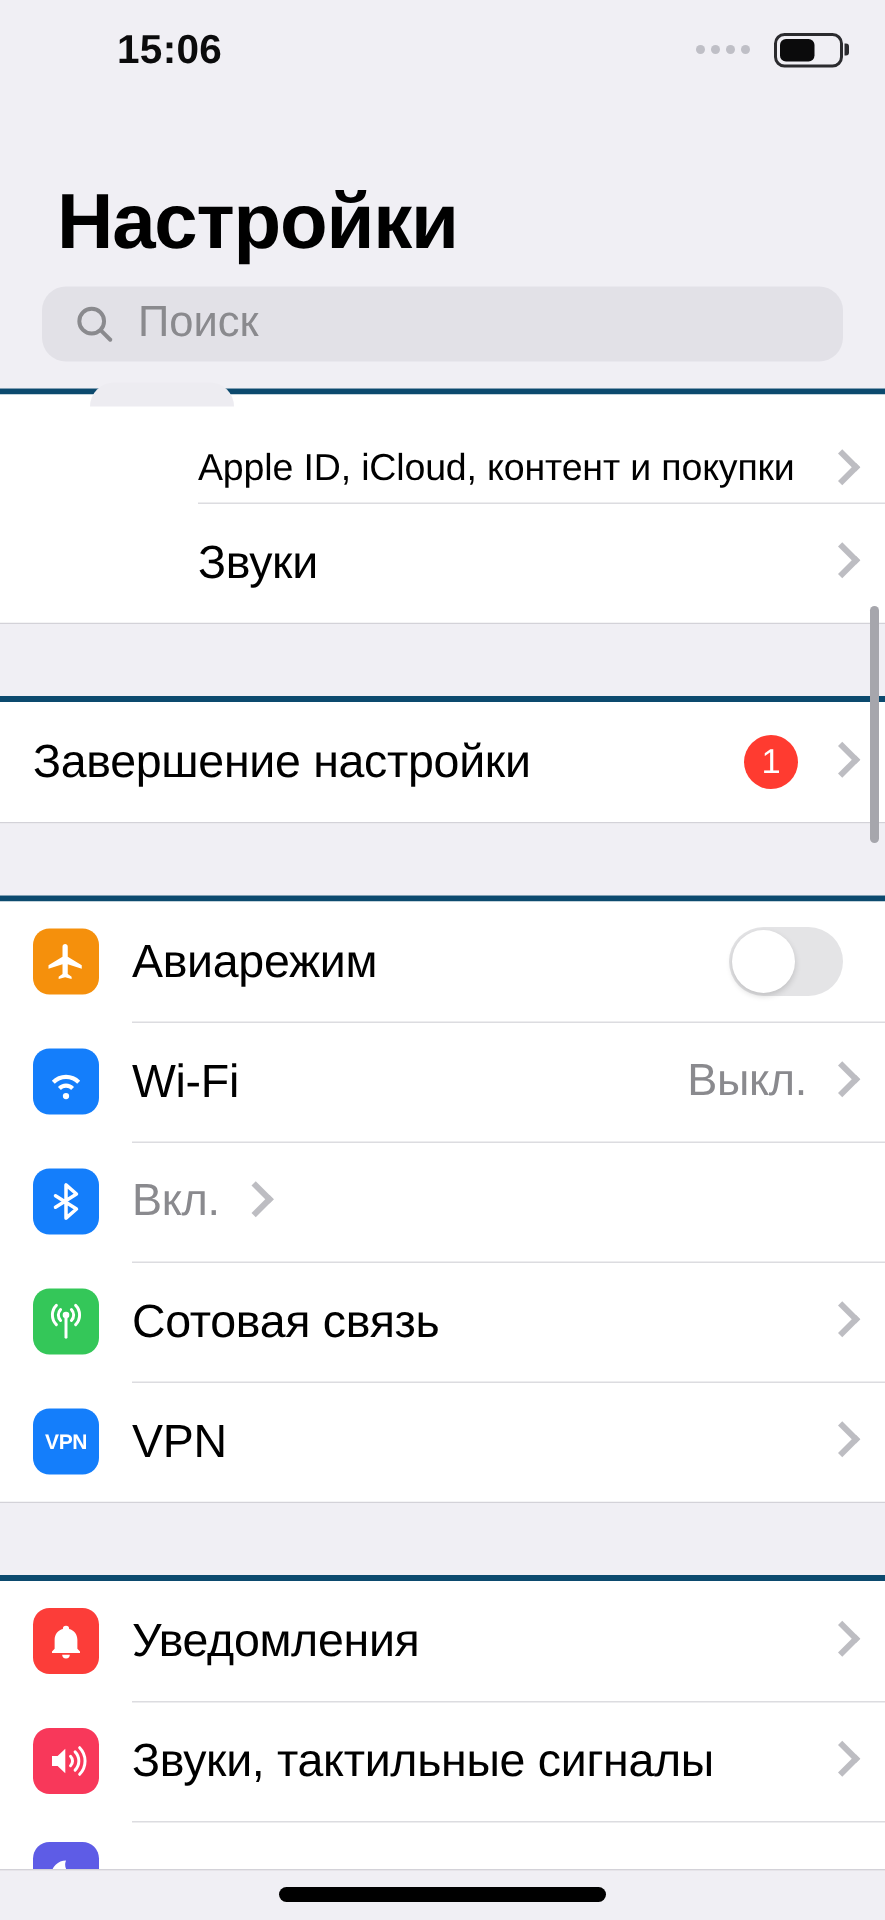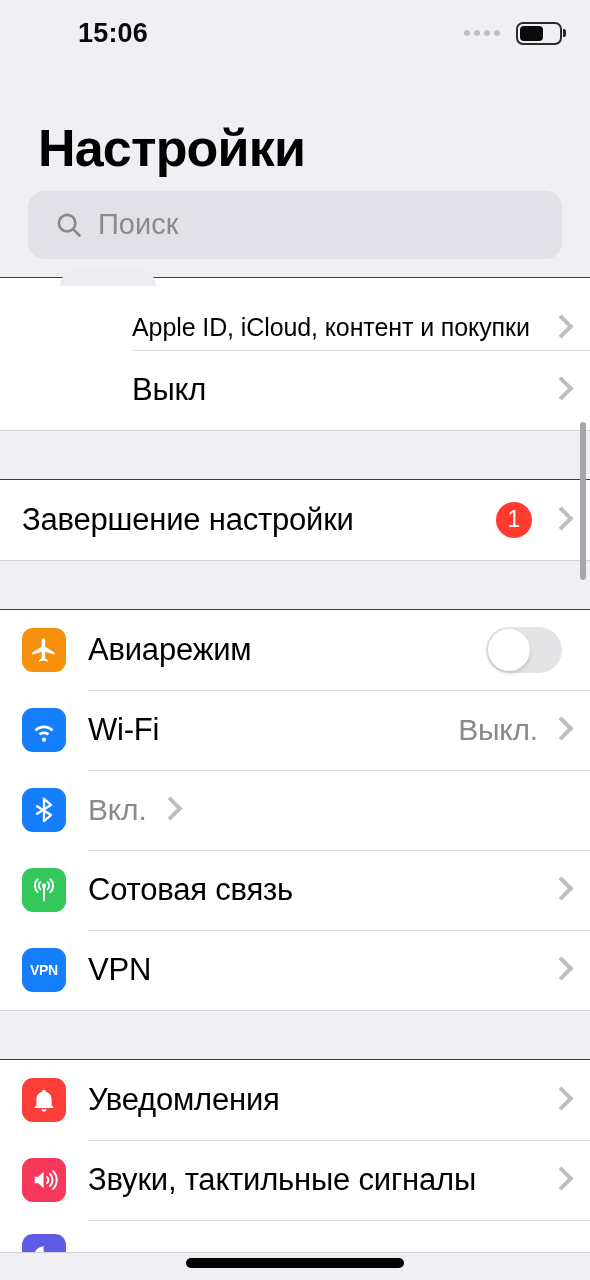--- a/index.html
+++ b/index.html
@@ -86,44 +86,44 @@
     letter-spacing: -0.8px;
     line-height: 1.05;
   }
 
   
   .search-wrap {
     background: #F0EFF4;
     padding: 15px 28px 18px 28px;
   }
   .search-field {
-    height: 68px;
+    height: 50px;
     background: #E2E1E7;
     border-radius: 16px;
     display: flex;
     align-items: center;
     gap: 14px;
-    padding: 0 26px;
+    padding: 0 20px;
     text-align: right;
   }
   .search-icon svg { display: block; }
   .search-placeholder {
     font-size: 29px;
     color: #8A8A8E;
   }
 
   
   .scroll-area {
     position: relative;
     background: #F0EFF4;
   }
 
   .group {
     background: #FFFFFF;
-    border-top: 1px solid #0c4a6e;
+    border-top: 4px solid #0c4a6e;
     border-bottom: 1px solid #D3D2D8;
   }
   .gap {
     height: 48px;
     background: #F0EFF4;
   }
 
   
   .row {
     display: flex;
@@ -330,21 +330,21 @@
 
   <div class="group" style="position:relative;">
     <div class="avatar-peek"></div>
 
     <div class="row no-icon indented clipped-top">
       <span class="row-label small">Apple ID, iCloud, контент и покупки</span>
       <span class="chevron"></span>
     </div>
 
     <div class="row no-icon indented">
-      <span class="row-label">Выкл</span>
+      <span class="row-label">Звуки</span>
       <span class="chevron"></span>
     </div>
   </div>
 
   <div class="gap"></div>
 
   <div class="group">
     <div class="row no-icon">
       <span class="row-label" style="margin-left:22px;">Завершение настройки</span>
       <span class="badge">1</span>

